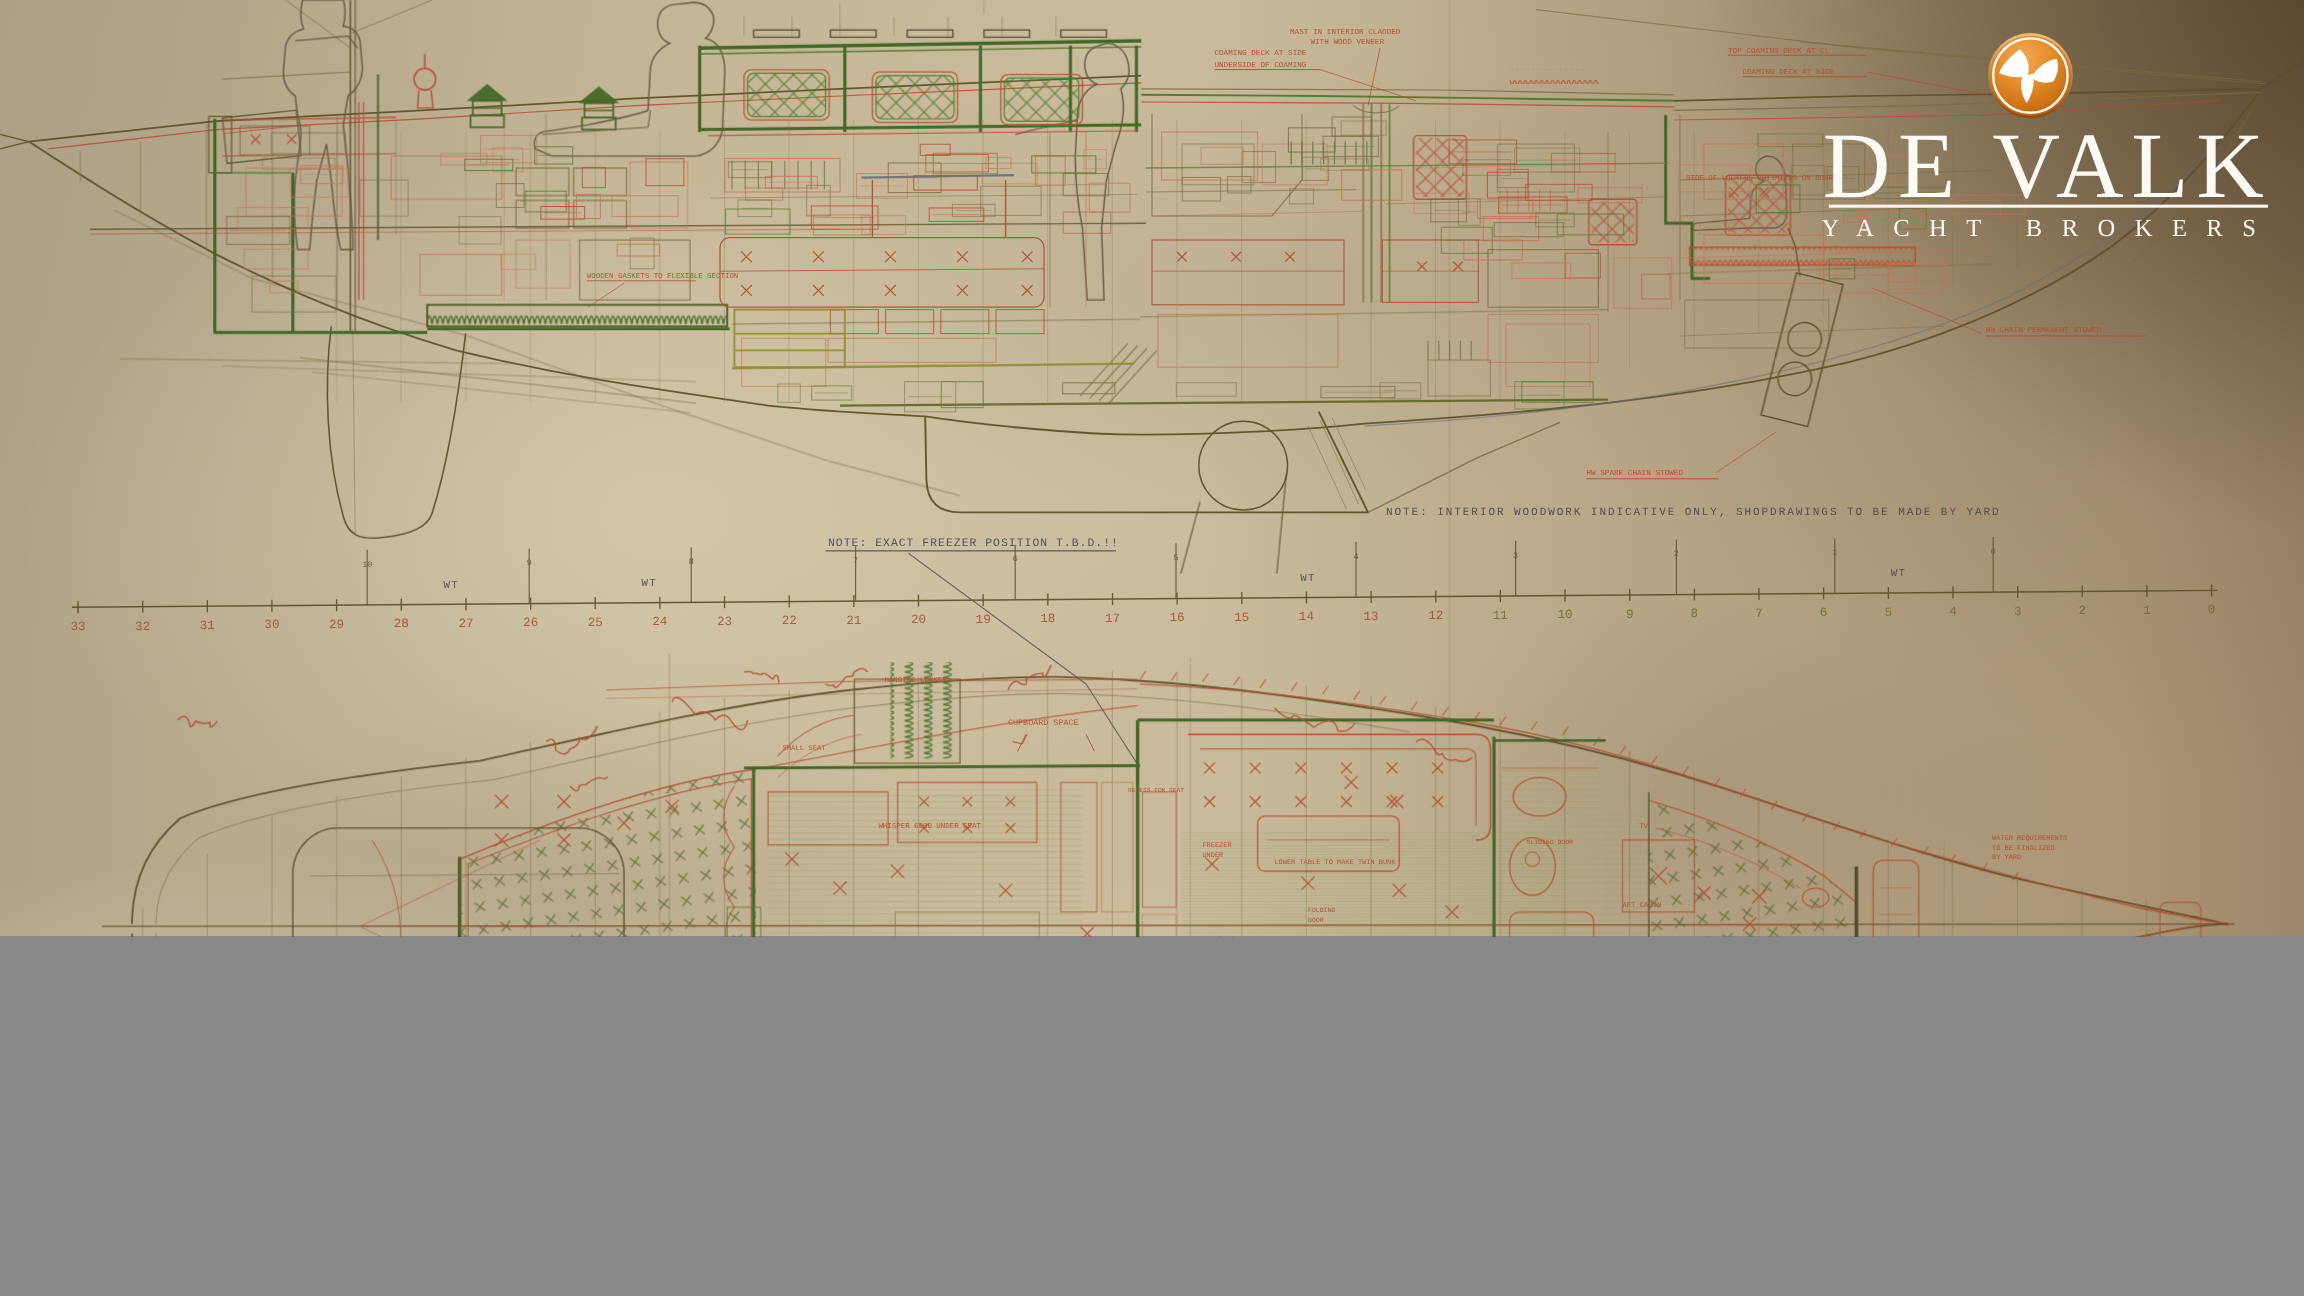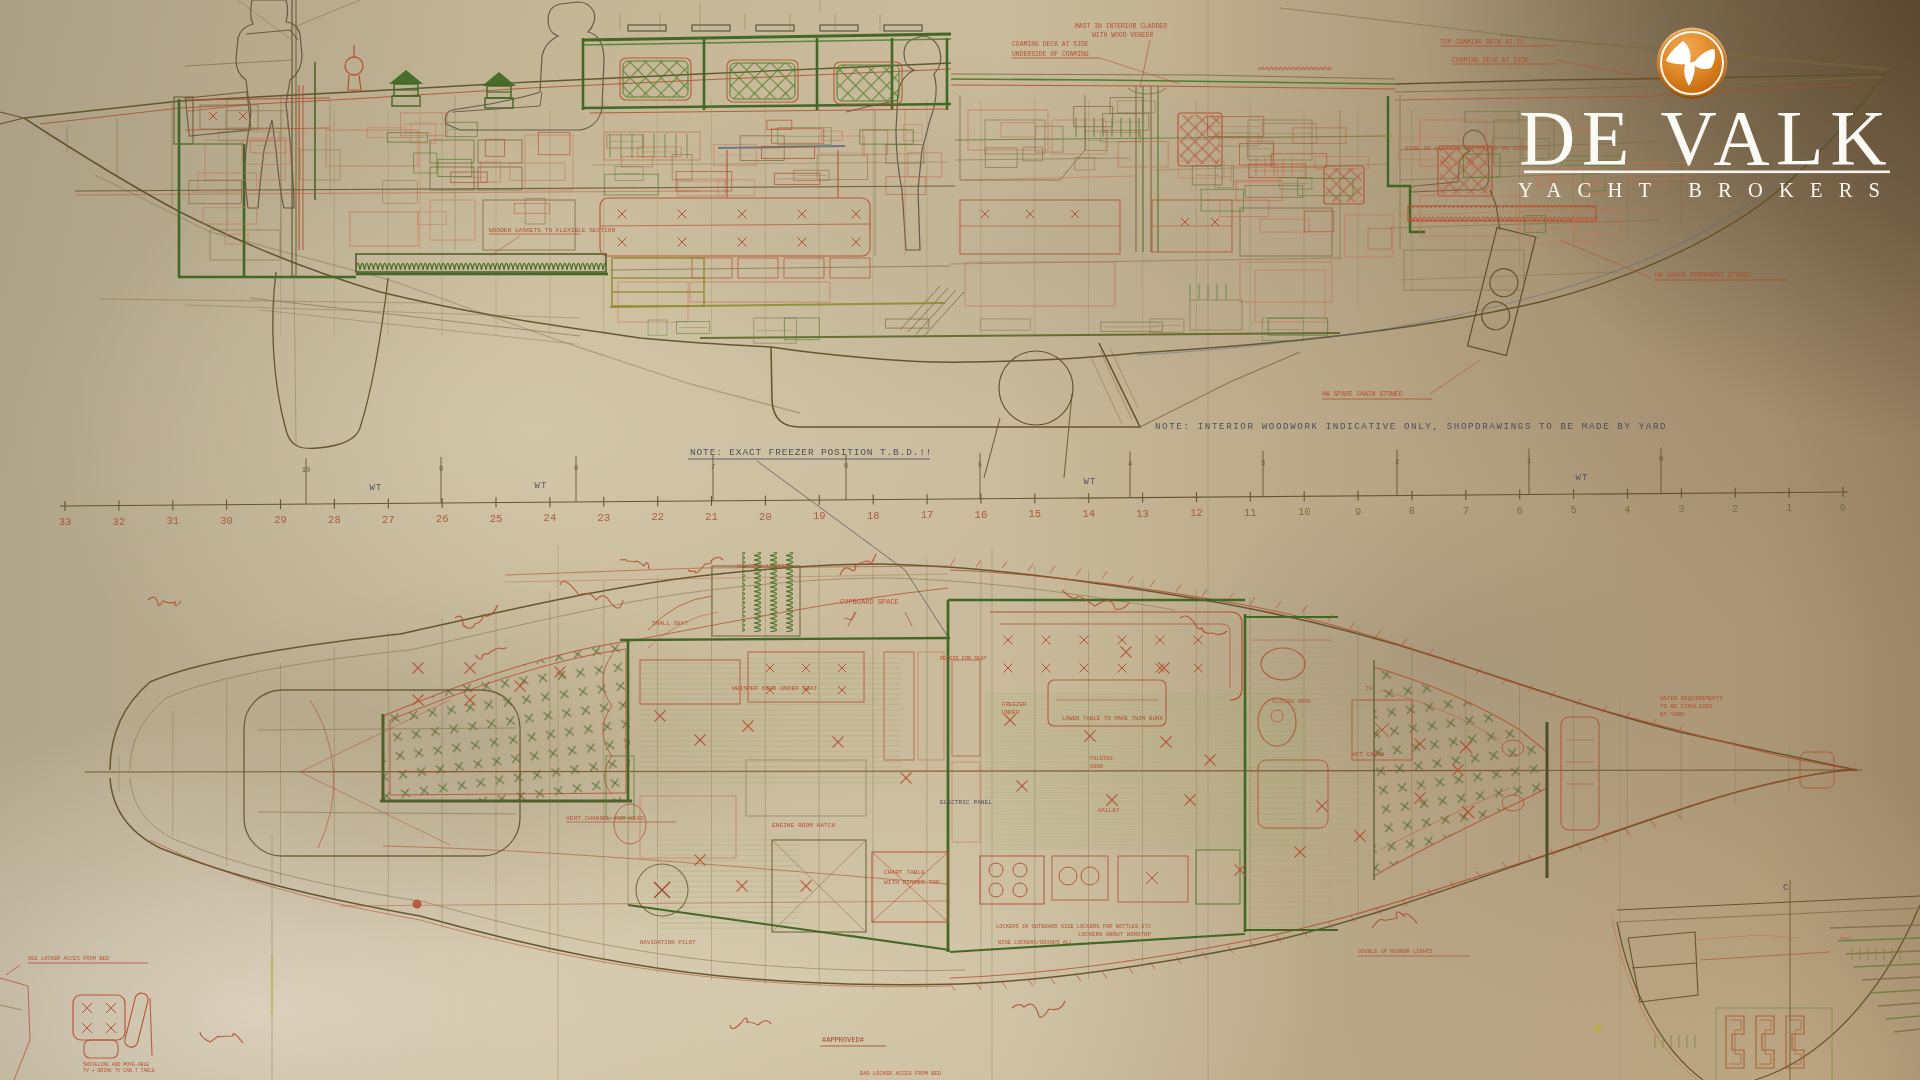--- a/index.html
+++ b/index.html
@@ -1,14 +1,14 @@
 <!DOCTYPE html>
 <html><head><meta charset="utf-8"><style>
 html,body{margin:0;padding:0;background:#888;}
-#pg{position:relative;width:1920px;height:1080px;overflow:hidden;font-family:"Liberation Sans",sans-serif;}
+#pg{position:relative;width:1920px;height:780px;overflow:hidden;font-family:"Liberation Sans",sans-serif;}
 </style></head><body>
 <div id="pg">
 <svg width="1920" height="1080" viewBox="0 0 1920 1080">
 <defs>
  <linearGradient id="paper" x1="0" y1="0" x2="1" y2="0">
   <stop offset="0" stop-color="#b0a489"></stop>
   <stop offset="0.28" stop-color="#c6b897"></stop>
   <stop offset="0.52" stop-color="#c9bb9b"></stop>
   <stop offset="0.74" stop-color="#b5a383"></stop>
   <stop offset="0.92" stop-color="#ab9675"></stop>

